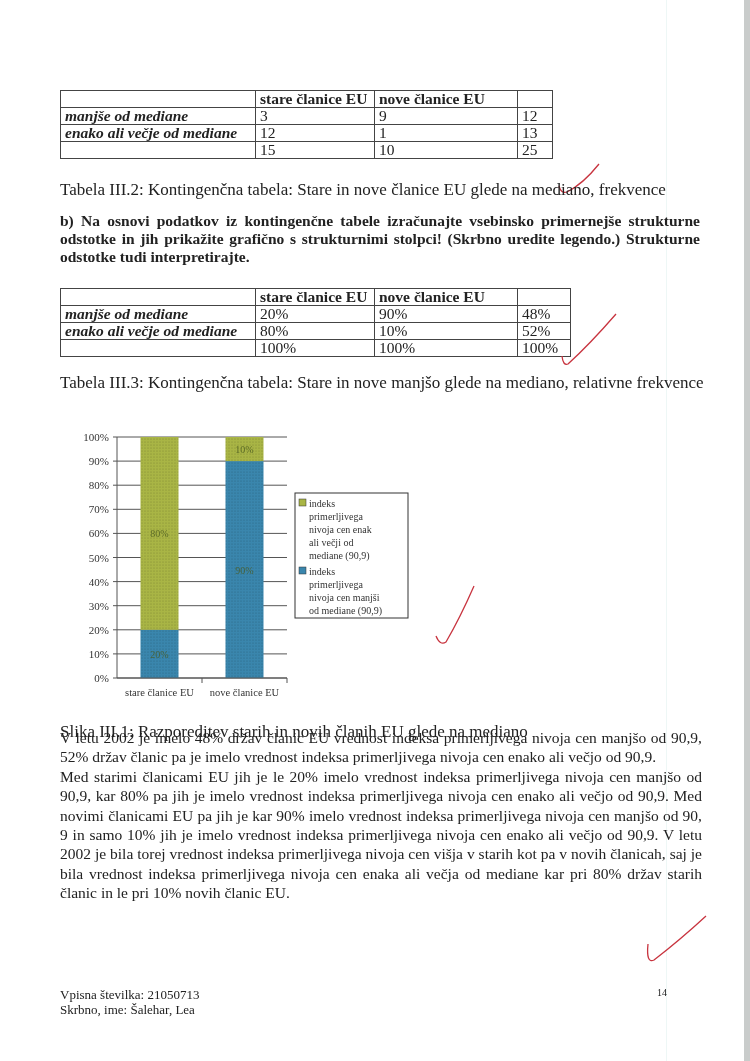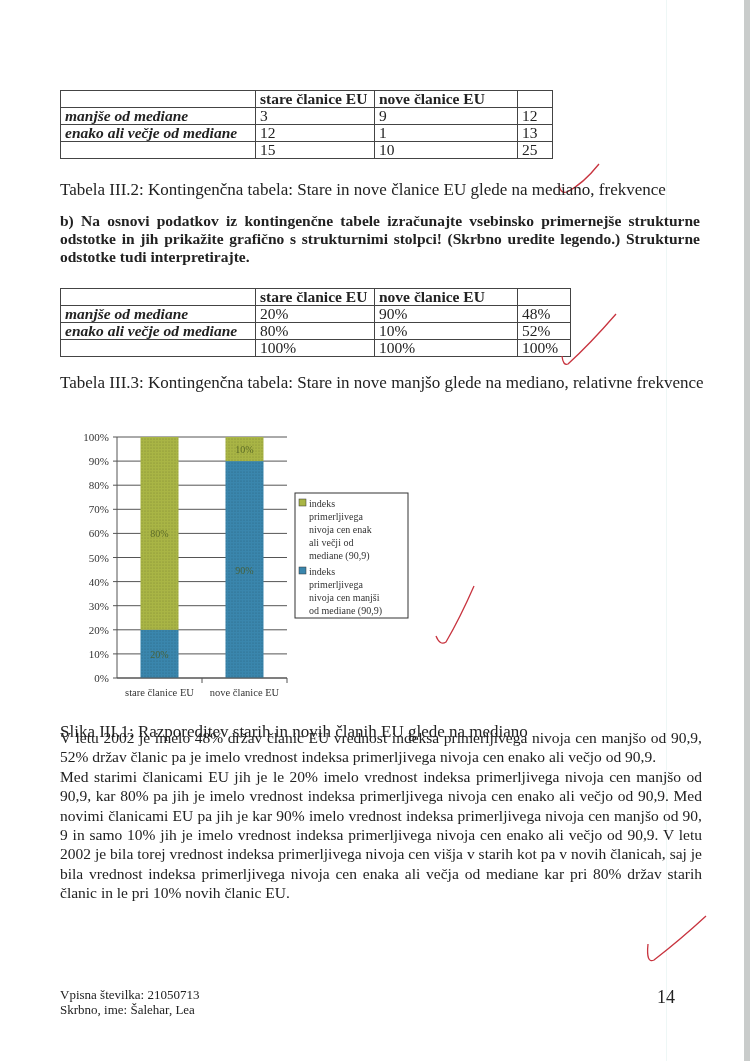--- a/index.html
+++ b/index.html
@@ -10,21 +10,21 @@
   table.ct td{border:1px solid #444;padding:0 4px;height:16px;line-height:16px;}
   table.ct td.rh{font-weight:bold;width:186px;font-style:italic;}
   table.ct td.ch{font-weight:bold;}
   table.ct td.c1{width:110px;}
   table.ct td.c2{width:134px;}
   .caption{position:absolute;font-size:17px;left:60px;white-space:nowrap;}
   .task{position:absolute;left:60px;top:212px;width:640px;font-weight:bold;font-size:15.5px;line-height:18px;text-align:justify;}
   .body-text{position:absolute;left:60px;width:642px;font-size:15.5px;line-height:19.4px;text-align:justify;}
   .body-text p{margin:0;}
   .footer{position:absolute;left:60px;top:987px;font-size:13px;line-height:15px;}
-  .pagenum{position:absolute;left:657px;top:987px;font-size:18px;}
+  .pagenum{position:absolute;left:657px;top:987px;font-size:10px;}
   svg.chart{position:absolute;left:60px;top:420px;}
   .check{position:absolute;}
 </style>
 </head>
 <body>
 
 <div class="page-edge"></div>
 <div class="fold"></div>
 
 <table class="ct" style="left:60px;top:90px;">

